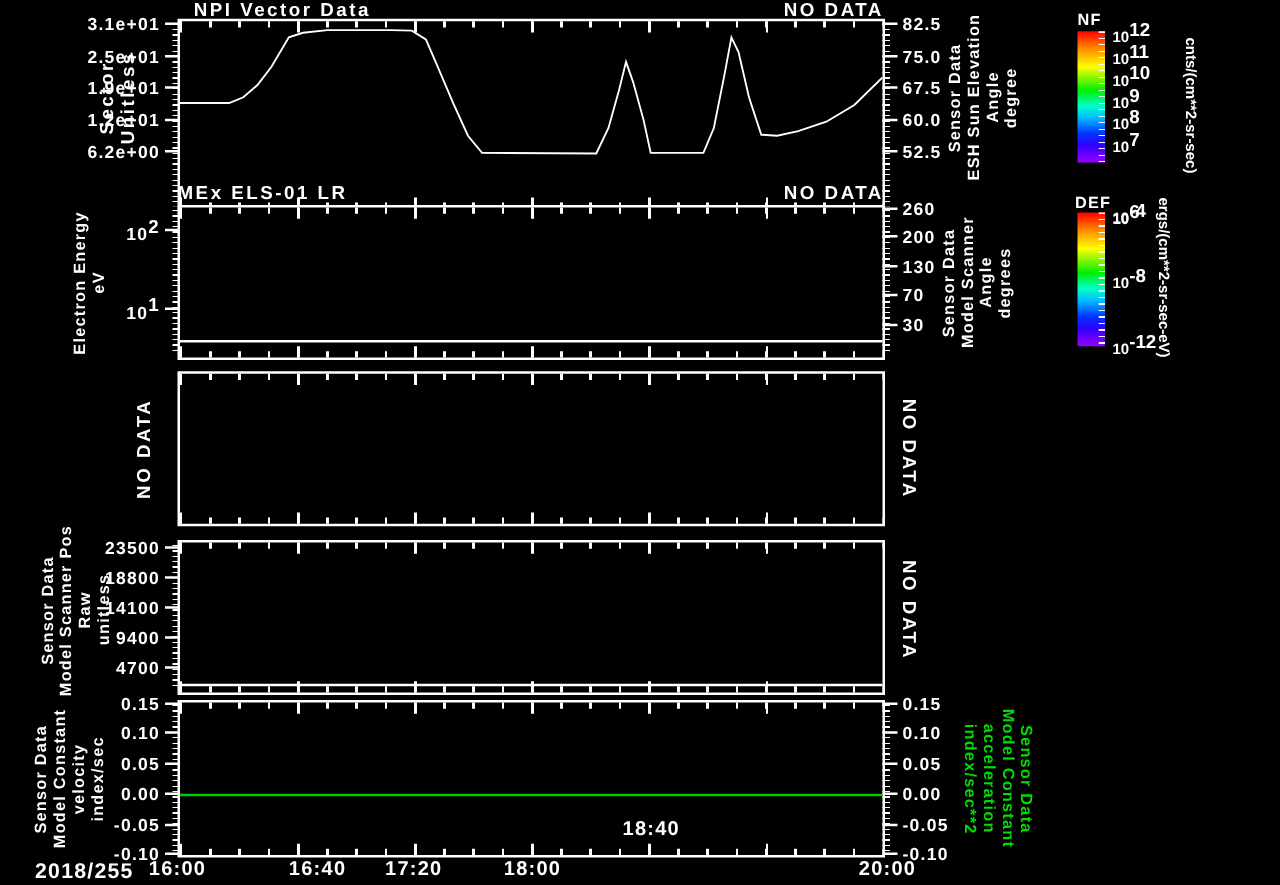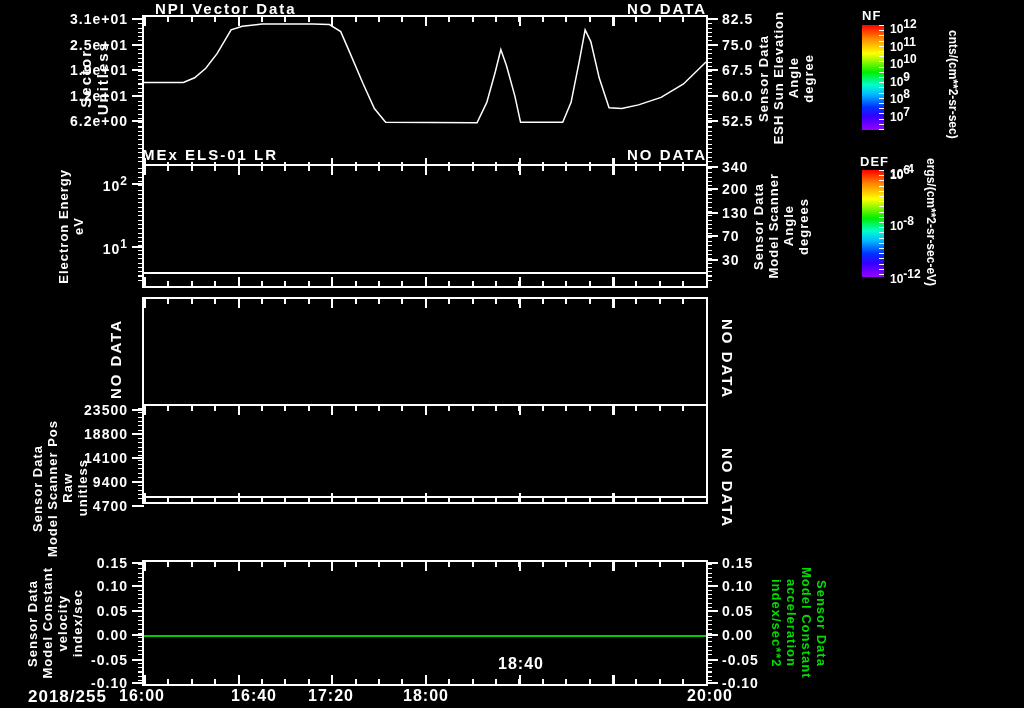--- a/index.html
+++ b/index.html
@@ -8,21 +8,21 @@
   .panel{position:absolute;left:142px;width:566px;border:2px solid #fff;box-sizing:border-box;background:#000;}
   .xmaj{position:absolute;left:0;right:0;height:9px;background:repeating-linear-gradient(to right,#fff 0 2px,transparent 2px 93.7px);}
   .xmin{position:absolute;left:0;right:0;height:5px;background:repeating-linear-gradient(to right,#fff 0 2px,transparent 2px 23.4px);}
   .top0{top:0}.bot0{bottom:0}
   .ylad-l{position:absolute;right:100%;width:6px;top:2px;bottom:2px;background:repeating-linear-gradient(to bottom,#fff 0 1px,transparent 1px 4.3px);}
   .ylad-r{position:absolute;left:100%;width:6px;top:2px;bottom:2px;background:repeating-linear-gradient(to bottom,#fff 0 1px,transparent 1px 4.3px);}
   .ymaj-l{position:absolute;right:100%;width:12px;height:2px;background:#fff;transform:translateY(-50%);}
   .ymaj-r{position:absolute;left:100%;width:12px;height:2px;background:#fff;transform:translateY(-50%);}
   .ylab-l{position:absolute;right:calc(100% + 16px);transform:translateY(-50%);white-space:nowrap;font-size:14px;letter-spacing:1px;}
   .ylab-r{position:absolute;left:calc(100% + 16px);transform:translateY(-50%);white-space:nowrap;font-size:14px;letter-spacing:1px;}
-  sup{font-size:12px;}
+  sup{font-size:15px;}
   .title{position:absolute;font-size:15px;letter-spacing:2px;white-space:nowrap;}
   .nodata-h{position:absolute;font-size:15px;letter-spacing:2px;white-space:nowrap;}
   .vlabel{position:absolute;display:flex;flex-direction:row;align-items:center;justify-content:center;font-size:13px;letter-spacing:1px;}
   .vlabel span{writing-mode:vertical-rl;transform:rotate(180deg);white-space:nowrap;text-align:center;padding:0 0px;}
   .vlabel.cw span{transform:none;}
   .vlabel.big{font-size:15px;letter-spacing:2px;}
   .dataline{position:absolute;left:0;right:0;height:2px;background:#fff;}
   .greenline{position:absolute;left:0;right:0;height:2px;background:#00cc00;}
   .green{color:#00dd00;}
   .cbar{position:absolute;width:22px;background:linear-gradient(to bottom,#ff0000 0%,#ff8800 13%,#ffff00 27%,#00ee00 45%,#00ffcc 57%,#00bbff 66%,#0033ff 78%,#3300ff 87%,#9900ff 100%);}
@@ -101,21 +101,21 @@
     <div class="ymaj-l" style="top:17.5px"></div>
     <div class="ymaj-l" style="top:81px"></div>
     <div class="ymaj-r" style="top:1px"></div>
     <div class="ymaj-r" style="top:23.4px"></div>
     <div class="ymaj-r" style="top:46.8px"></div>
     <div class="ymaj-r" style="top:70.2px"></div>
     <div class="ymaj-r" style="top:93.6px"></div>
 
     <div class="ylab-l" style="top:17.5px"><span>10</span><sup>2</sup></div>
     <div class="ylab-l" style="top:81px"><span>10</span><sup>1</sup></div>
-    <div class="ylab-r" style="top:1px">340</div>
+    <div class="ylab-r" style="top:1px">260</div>
     <div class="ylab-r" style="top:23.4px">200</div>
     <div class="ylab-r" style="top:46.8px">130</div>
     <div class="ylab-r" style="top:70.2px">70</div>
     <div class="ylab-r" style="top:93.6px">30</div>
 
     <div class="dataline" style="top:88.5%;"></div>
   </div>
 
   <div class="vlabel" style="left:56px;top:164px;height:124px;width:30px;">
     <span>Electron Energy</span>
@@ -134,21 +134,21 @@
     <div class="xmaj bot0"></div>
     <div class="xmin bot0"></div>
   </div>
   <div class="vlabel big" style="left:104px;top:297px;height:124px;width:22px;">
     <span>NO DATA</span>
   </div>
   <div class="vlabel big cw" style="left:716px;top:297px;height:124px;width:22px;">
     <span>NO DATA</span>
   </div>
 
-  <div class="panel" style="top:404px;height:100px;text-decoration:underline;">
+  <div class="panel" style="top:432px;height:124px;text-decoration:underline;">
     <div class="xmaj top0"></div>
     <div class="xmin top0"></div>
     <div class="xmaj bot0"></div>
     <div class="xmin bot0"></div>
     <div class="ylad-l"></div>
     <div class="ymaj-l" style="top:3.7px"></div>
     <div class="ymaj-l" style="top:27.9px"></div>
     <div class="ymaj-l" style="top:52px"></div>
     <div class="ymaj-l" style="top:76.3px"></div>
     <div class="ymaj-l" style="top:100.4px"></div>

